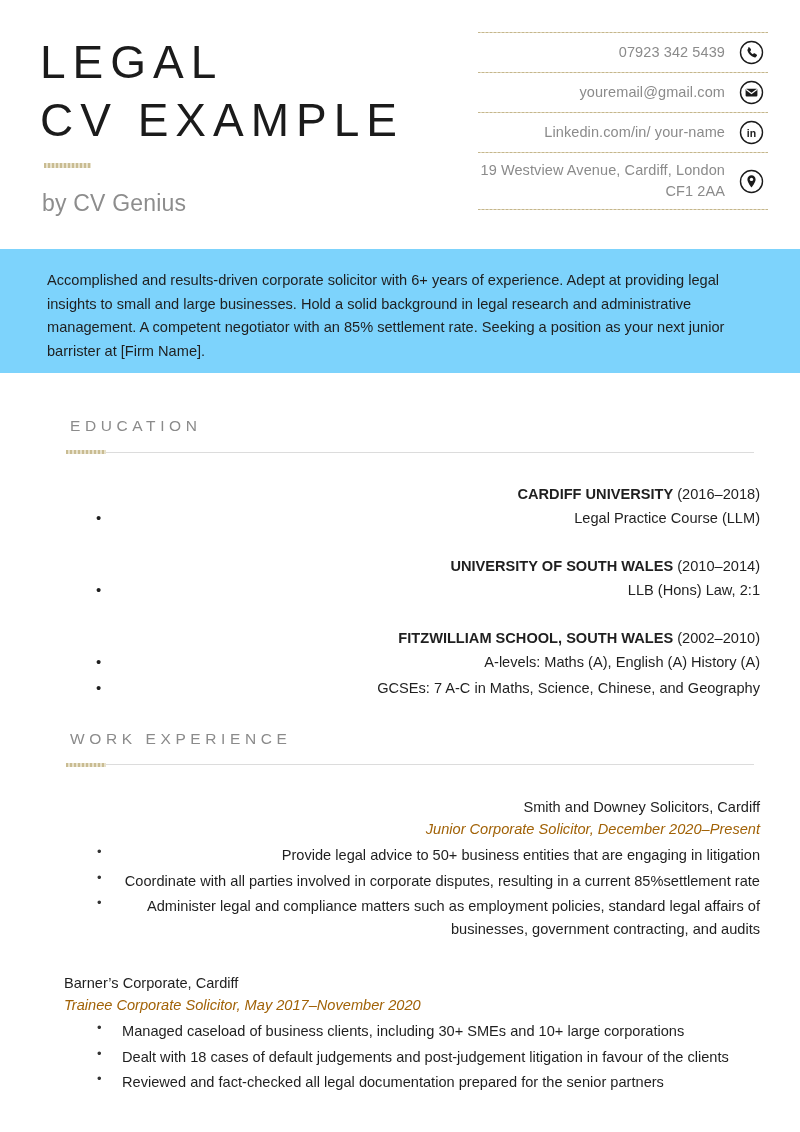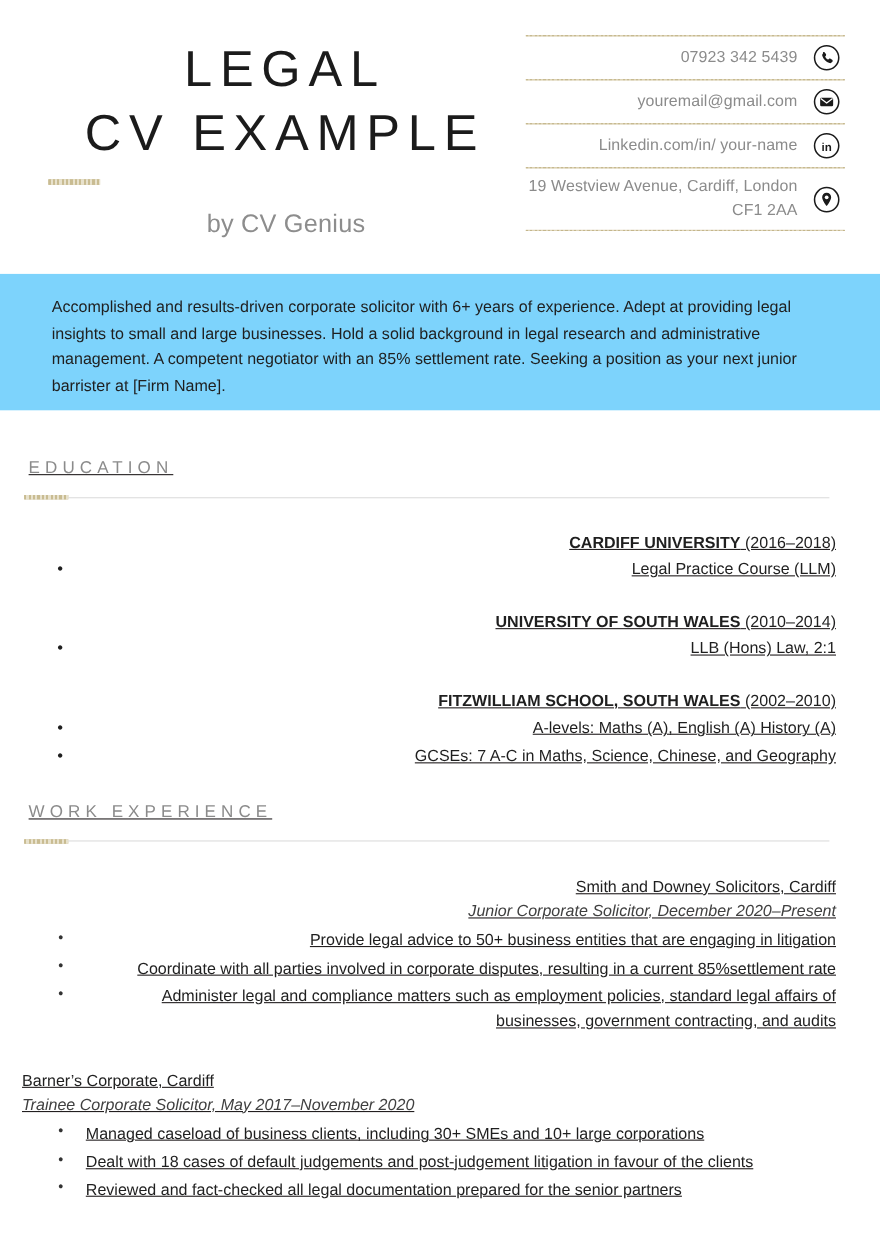--- a/index.html
+++ b/index.html
@@ -17,21 +17,20 @@
   
   .header {
     display: flex;
     align-items: flex-start;
     padding: 28px 32px 0 40px;
     height: 249px;
   }
   .header-left {
     flex: 1 1 auto;
     padding-top: 6px;
-    text-align: center;
   }
   .cv-title {
     font-family: "Liberation Sans", sans-serif;
     font-weight: 300;
     font-size: 46px;
     line-height: 1.25;
     letter-spacing: 7px;
     color: #1b1b1b;
     margin: 0;
     white-space: pre-line;
@@ -101,21 +100,21 @@
     height: 124px;
   }
   .summary-text {
     font-size: 14.6px;
     line-height: 1.62;
     color: #1f1f1f;
     margin: 0;
   }
 
   
-  .section { padding: 0 40px 0 20px; text-decoration: underline; }
+  .section { padding: 0 40px 0 64px; }
   .section-title {
     font-size: 15.5px;
     font-weight: 400;
     letter-spacing: 4.6px;
     color: #8b8b8b;
     margin: 0;
     padding: 0 0 0 6px;
   }
   .section-rule {
     display: flex;
@@ -179,21 +178,21 @@
   .job:first-child { margin-top: 30px; text-align: right; }
   .job-company {
     font-size: 14.6px;
     color: #1f1f1f;
     margin: 0;
     line-height: 1.5;
   }
   .job-role {
     font-size: 14.6px;
     font-style: italic;
-    color: #404040;
+    color: #a16207;
     margin: 0;
     line-height: 1.5;
   }
   ul.job-bullets {
     list-style: none;
     margin: 4px 0 0 0;
     padding: 0;
   }
   ul.job-bullets li {
     position: relative;

